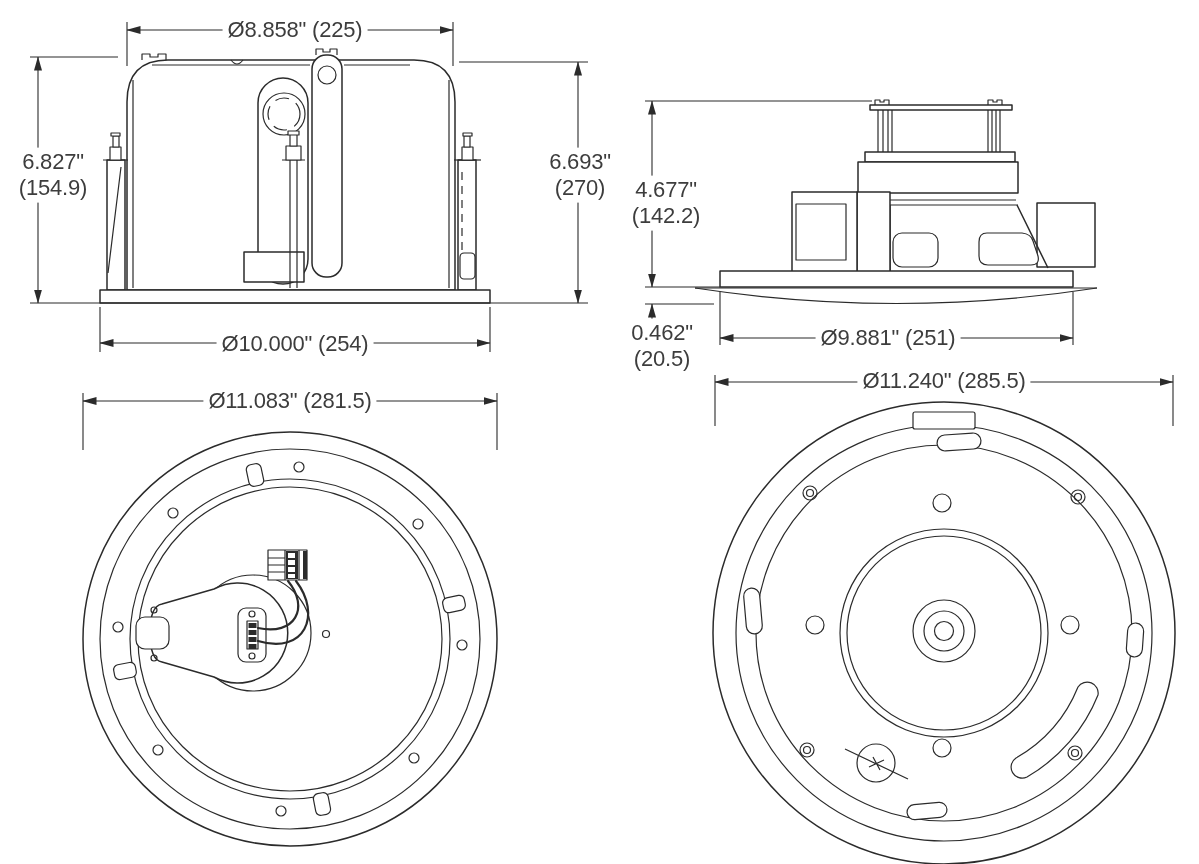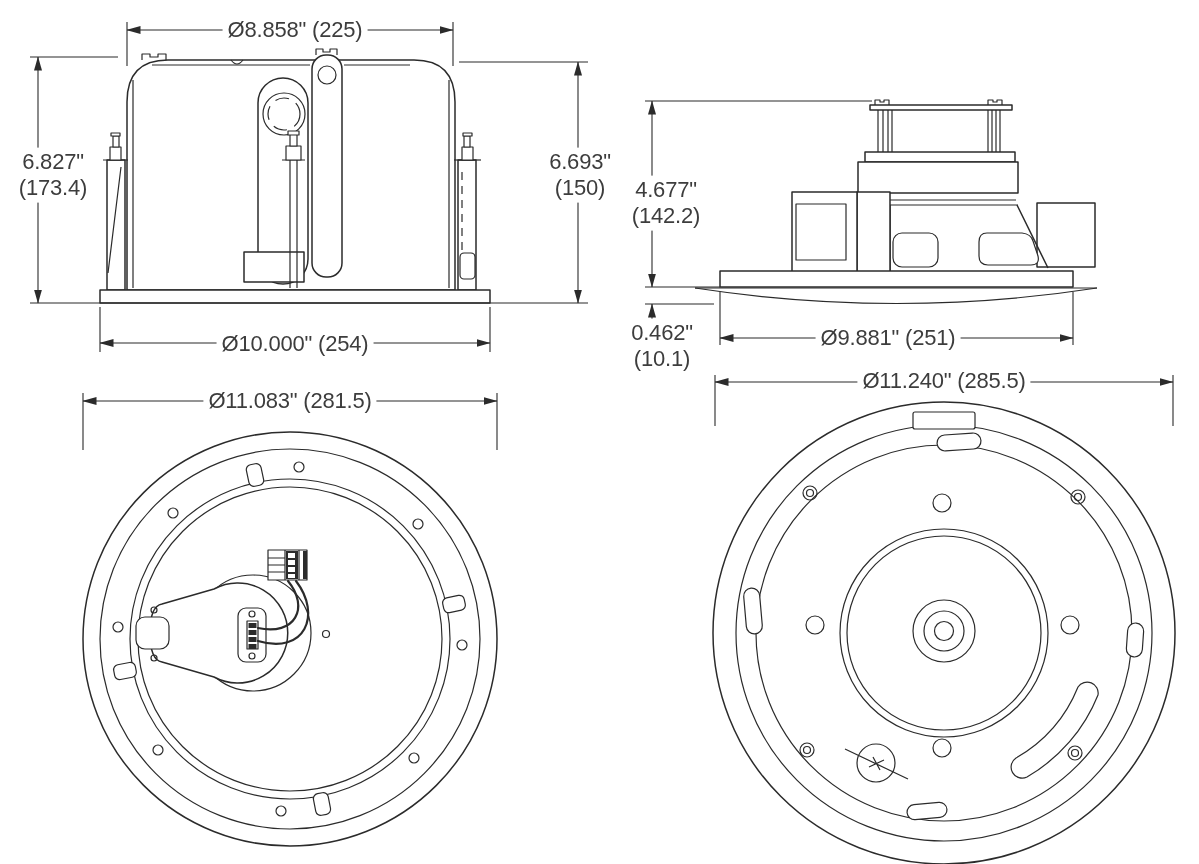--- a/index.html
+++ b/index.html
@@ -249,38 +249,38 @@
       <path class="de" d="M715,375 V426 M1173,375 V426"></path>
       <path class="dl" d="M715,382 H1173"></path>
     </g>
   </g>
 </svg>
 
 <div class="dim" style="left:295px;top:30px;">Ø8.858" (225)</div>
 
 <div class="dim" style="left:53px;top:175px;">
   <div>6.827"</div>
-  <div>(173.4)</div>
+  <div>(154.9)</div>
 </div>
 
 <div class="dim" style="left:580px;top:175px;">
   <div>6.693"</div>
-  <div>(150)</div>
+  <div>(270)</div>
 </div>
 
 <div class="dim" style="left:295px;top:344px;">Ø10.000" (254)</div>
 
 <div class="dim" style="left:666px;top:203px;">
   <div>4.677"</div>
   <div>(142.2)</div>
 </div>
 
 <div class="dim" style="left:662px;top:346px;">
   <div>0.462"</div>
-  <div>(10.1)</div>
+  <div>(20.5)</div>
 </div>
 
 <div class="dim" style="left:888px;top:338px;">Ø9.881" (251)</div>
 
 <div class="dim" style="left:290px;top:401px;">Ø11.083" (281.5)</div>
 
 <div class="dim" style="left:944px;top:381px;">Ø11.240" (285.5)</div>
 
 </div>
 

